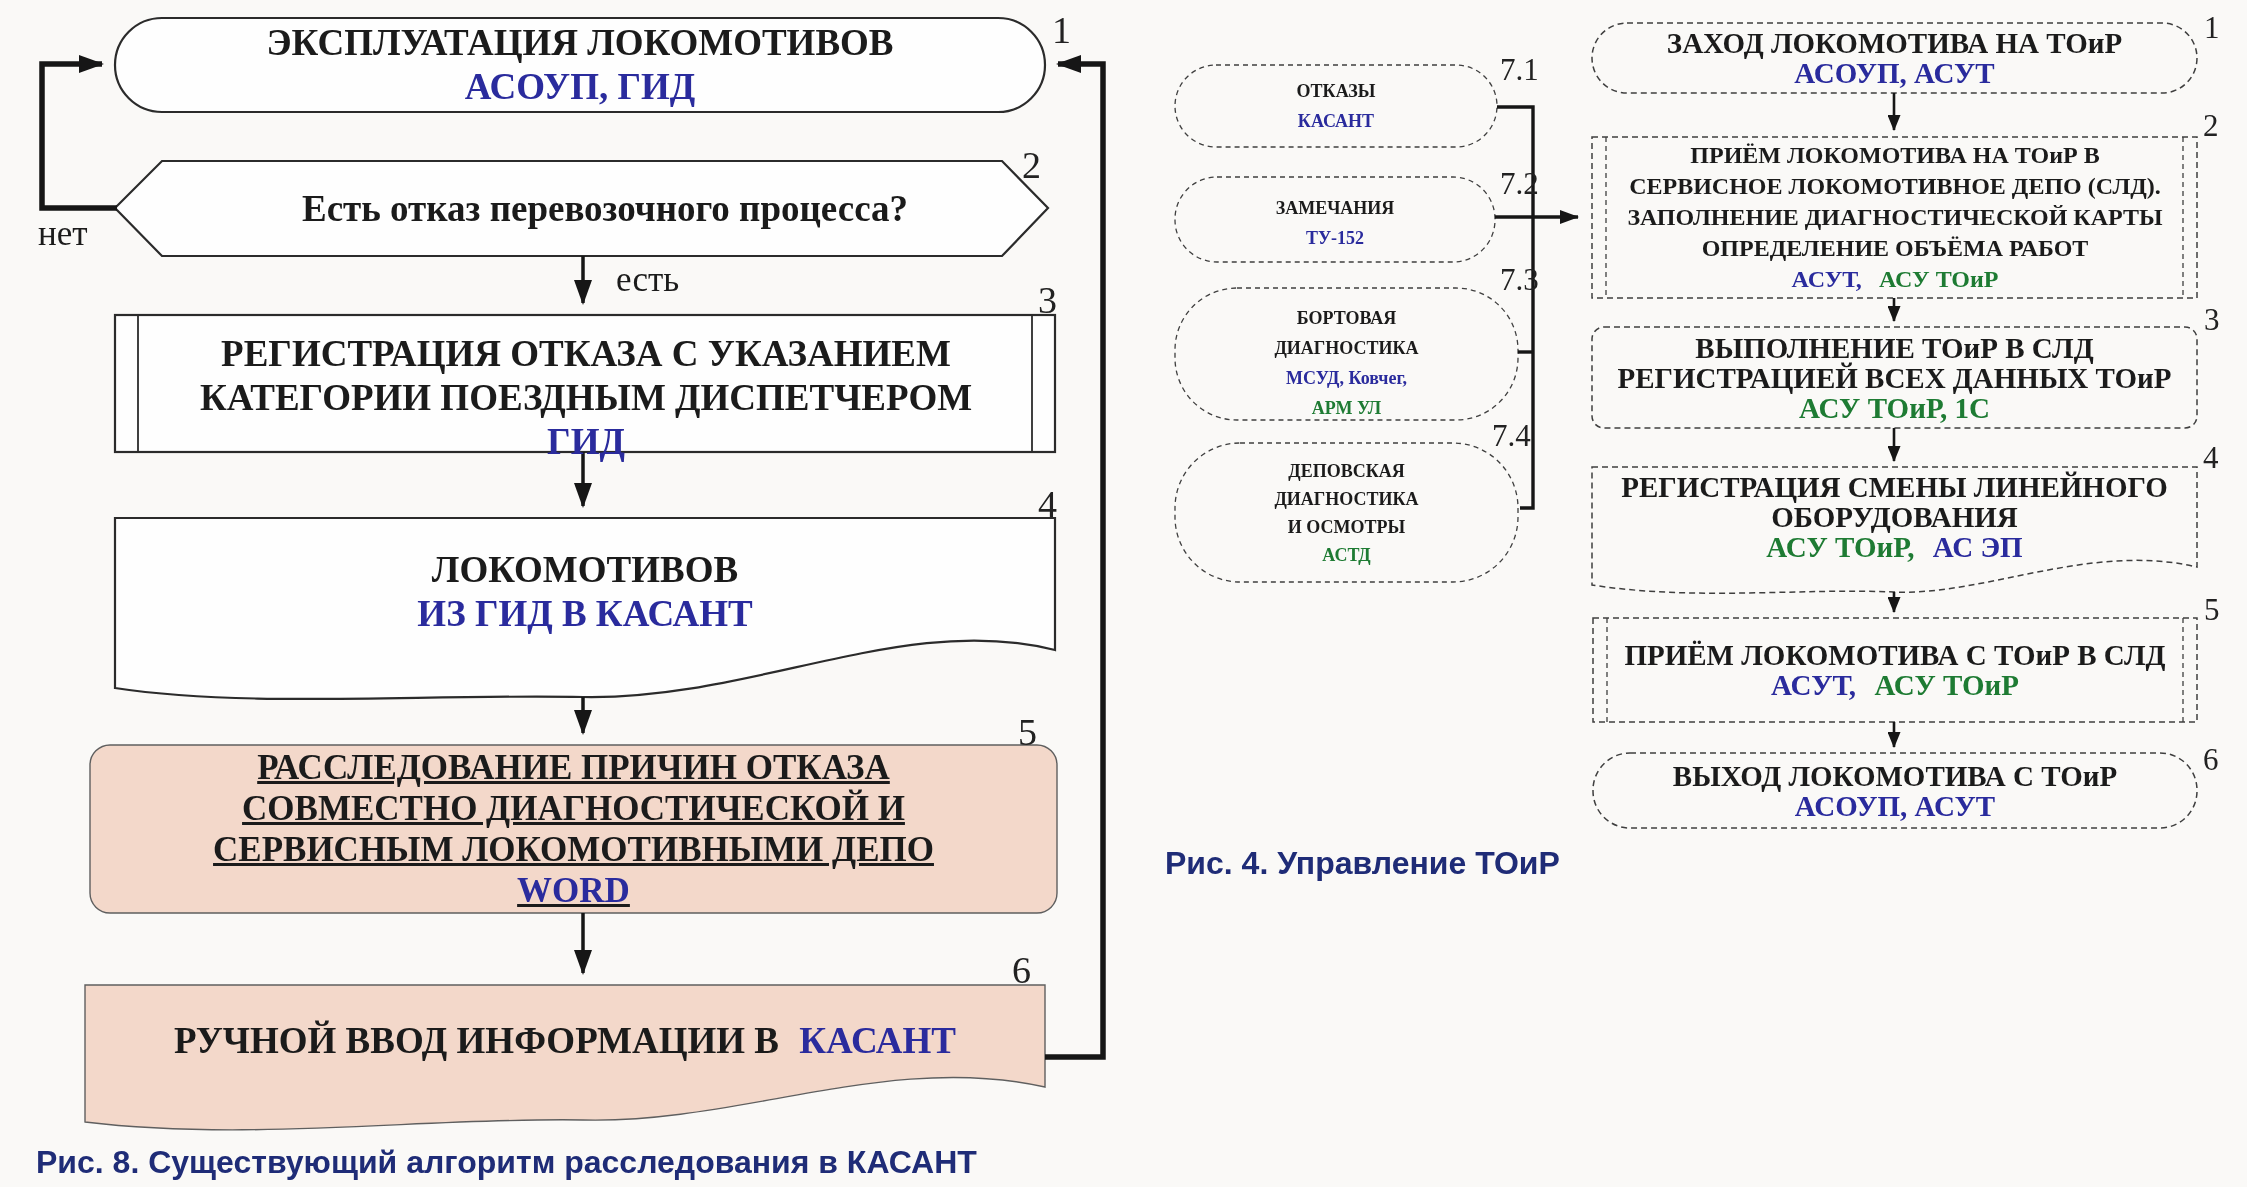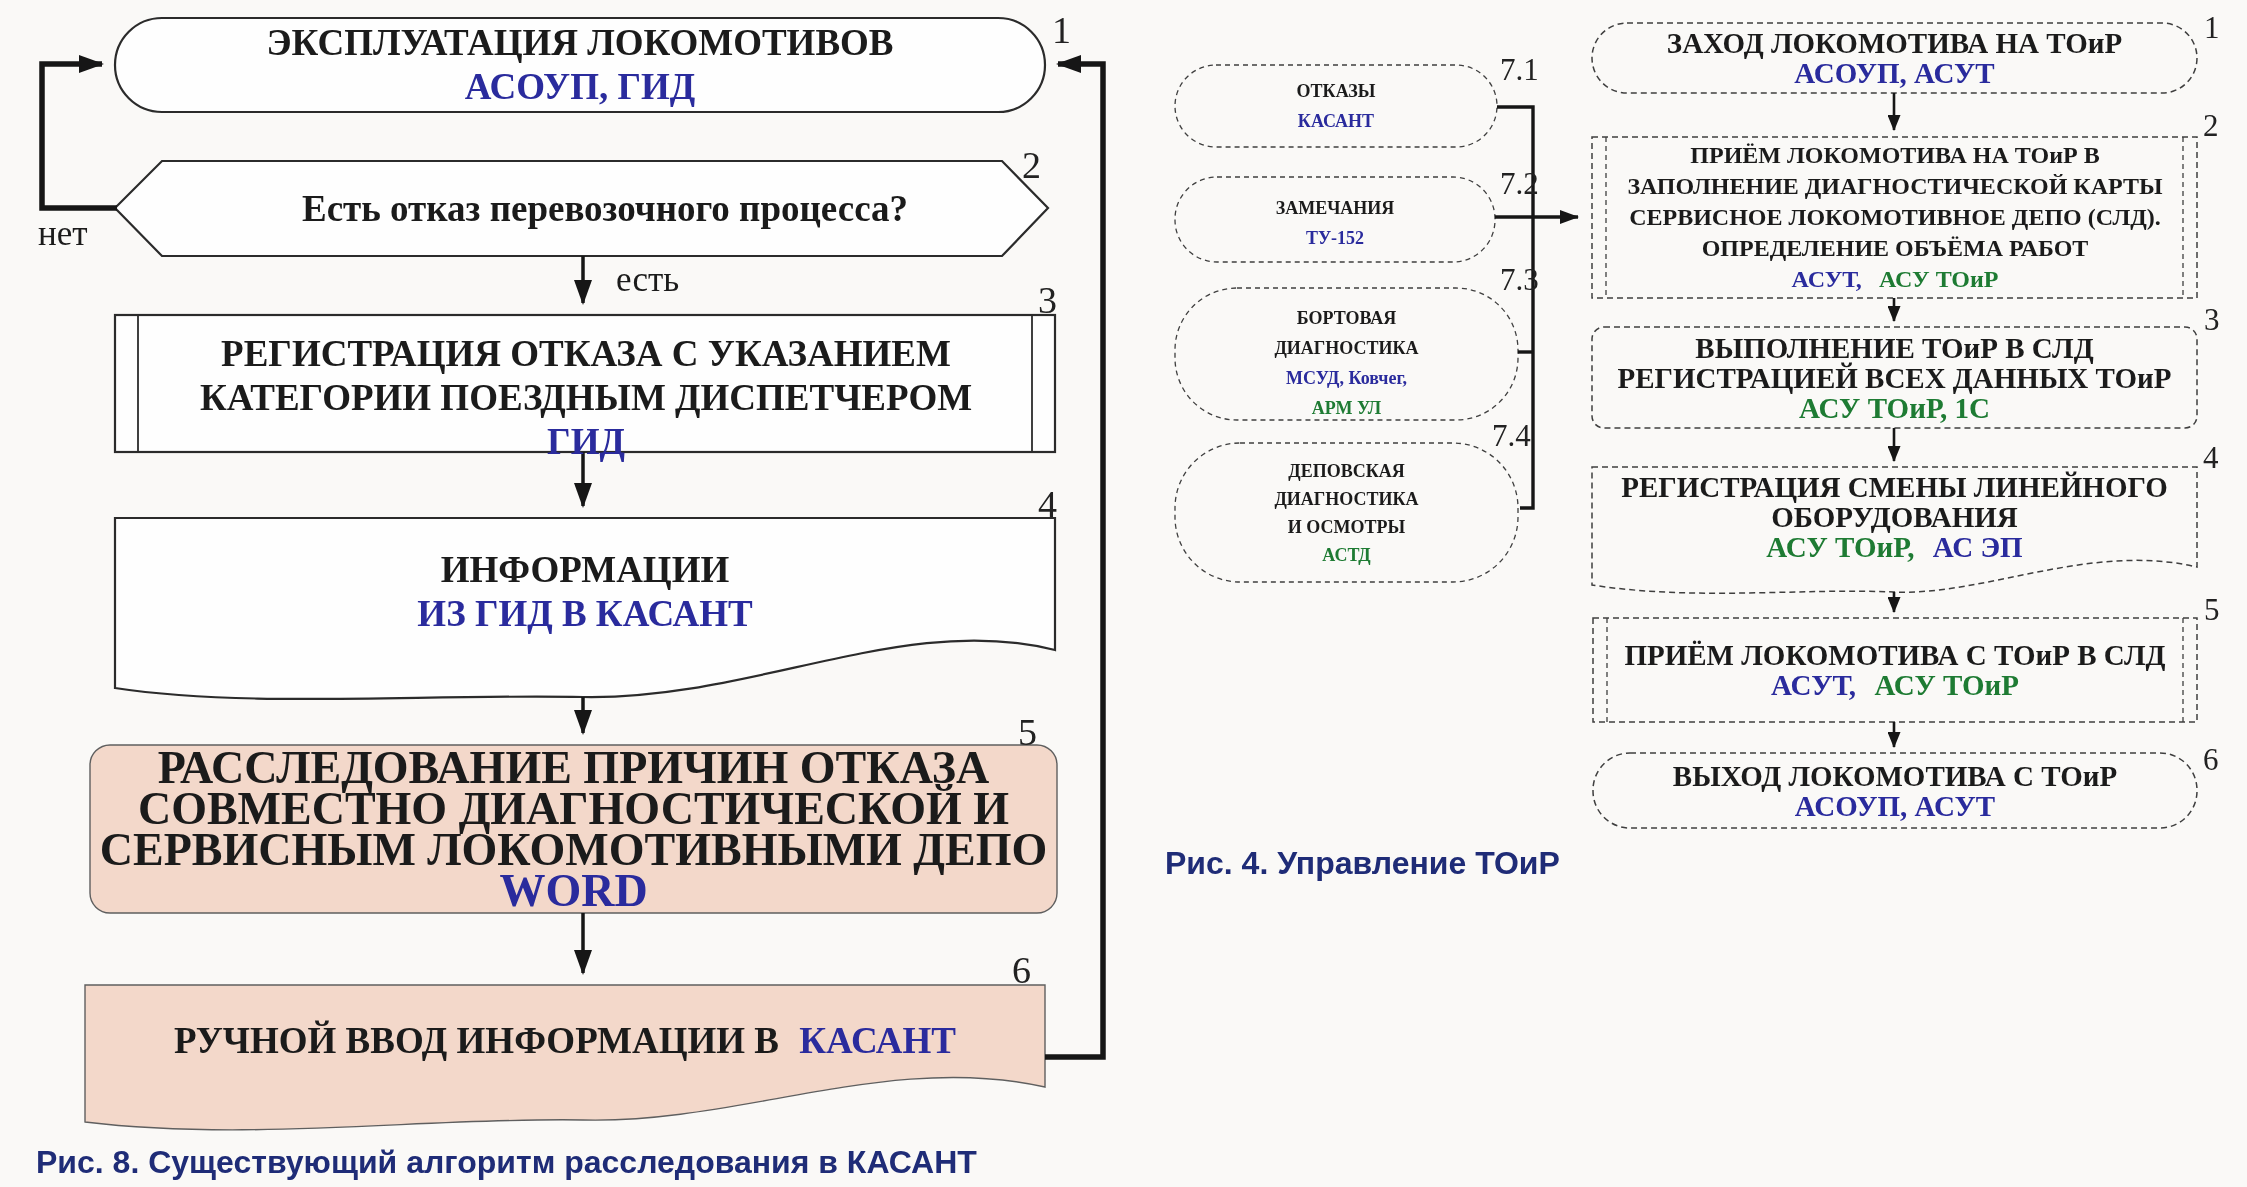--- a/index.html
+++ b/index.html
@@ -21,21 +21,21 @@
   .dash{fill:none;stroke:#3f3f3f;stroke-width:1.5;stroke-dasharray:6 4;}
   .dash-thin{fill:none;stroke:#3f3f3f;stroke-width:1.3;stroke-dasharray:5 4;}
   .loop{fill:none;stroke:#161616;stroke-width:5.5;}
   .a3{stroke:#161616;stroke-width:3.5;}
   .a4{stroke:#161616;stroke-width:2.6;}
   .bracket{fill:none;stroke:#161616;stroke-width:3.4;}
 
   .node-text{position:absolute;display:flex;flex-direction:column;align-items:center;justify-content:center;
     text-align:right;font-family:"Liberation Serif","DejaVu Serif",serif;font-weight:bold;color:var(--ink);}
   .f3{font-size:37px;line-height:44px;}
-  .f3-n5{font-size:46px;line-height:41px;}
+  .f3-n5{font-size:35px;line-height:41px;text-decoration:underline;}
   .f4{font-size:29px;line-height:30px;}
   .f4-t2{font-size:24px;line-height:31px;}
   .f4-src{font-size:18px;line-height:30px;}
   .blue{color:var(--blue);}
   .green{color:var(--green);}
   .mix span + span{margin-left:11px;}
   .edge-label{position:absolute;font-family:"Liberation Serif","DejaVu Serif",serif;
     font-size:35px;color:var(--ink);font-weight:400;}
   .num{position:absolute;font-family:"Liberation Serif","DejaVu Serif",serif;
     font-size:38px;color:#222;font-weight:400;}
@@ -119,21 +119,21 @@
   <div class="edge-label" style="left:616px;top:260px;">есть</div>
 
   <div class="node-text f3" style="left:140px;top:315px;width:892px;height:154px;padding-top:12px;border-radius:9px;">
     <div>РЕГИСТРАЦИЯ ОТКАЗА С УКАЗАНИЕМ</div>
     <div>КАТЕГОРИИ ПОЕЗДНЫМ ДИСПЕТЧЕРОМ</div>
     <div class="blue">ГИД</div>
   </div>
   <div class="num" style="left:1038px;top:278px;">3</div>
 
   <div class="node-text f3" style="left:115px;top:522px;width:940px;height:140px;">
-    <div>ИНФОРМАЦИИ</div>
+    <div>ЛОКОМОТИВОВ</div>
     <div class="blue">ИЗ ГИД В КАСАНТ</div>
   </div>
   <div class="num" style="left:1038px;top:482px;">4</div>
 
   <div class="node-text f3-n5" style="left:90px;top:745px;width:967px;height:168px;">
     <div>РАССЛЕДОВАНИЕ ПРИЧИН ОТКАЗА</div>
     <div>СОВМЕСТНО ДИАГНОСТИЧЕСКОЙ И</div>
     <div>СЕРВИСНЫМ ЛОКОМОТИВНЫМИ ДЕПО</div>
     <div class="blue">WORD</div>
   </div>
@@ -178,22 +178,22 @@
   <div class="num num4" style="left:1492px;top:418px;">7.4</div>
 
   <div class="node-text f4" style="left:1592px;top:23px;width:605px;height:70px;">
     <div>ЗАХОД ЛОКОМОТИВА НА ТОиР</div>
     <div class="blue">АСОУП, АСУТ</div>
   </div>
   <div class="num num4" style="left:2204px;top:10px;">1</div>
 
   <div class="node-text f4-t2" style="left:1610px;top:139px;width:570px;height:157px;">
     <div>ПРИЁМ ЛОКОМОТИВА НА ТОиР В</div>
+    <div>СЕРВИСНОЕ ЛОКОМОТИВНОЕ ДЕПО (СЛД).</div>
     <div>ЗАПОЛНЕНИЕ ДИАГНОСТИЧЕСКОЙ КАРТЫ</div>
-    <div>СЕРВИСНОЕ ЛОКОМОТИВНОЕ ДЕПО (СЛД).</div>
     <div>ОПРЕДЕЛЕНИЕ ОБЪЁМА РАБОТ</div>
     <div class="mix">
       <span class="blue">АСУТ,</span>
       <span class="green">АСУ ТОиР</span>
     </div>
   </div>
   <div class="num num4" style="left:2203px;top:108px;">2</div>
 
   <div class="node-text f4" style="left:1592px;top:327px;width:605px;height:101px;">
     <div>ВЫПОЛНЕНИЕ ТОиР В СЛД</div>

